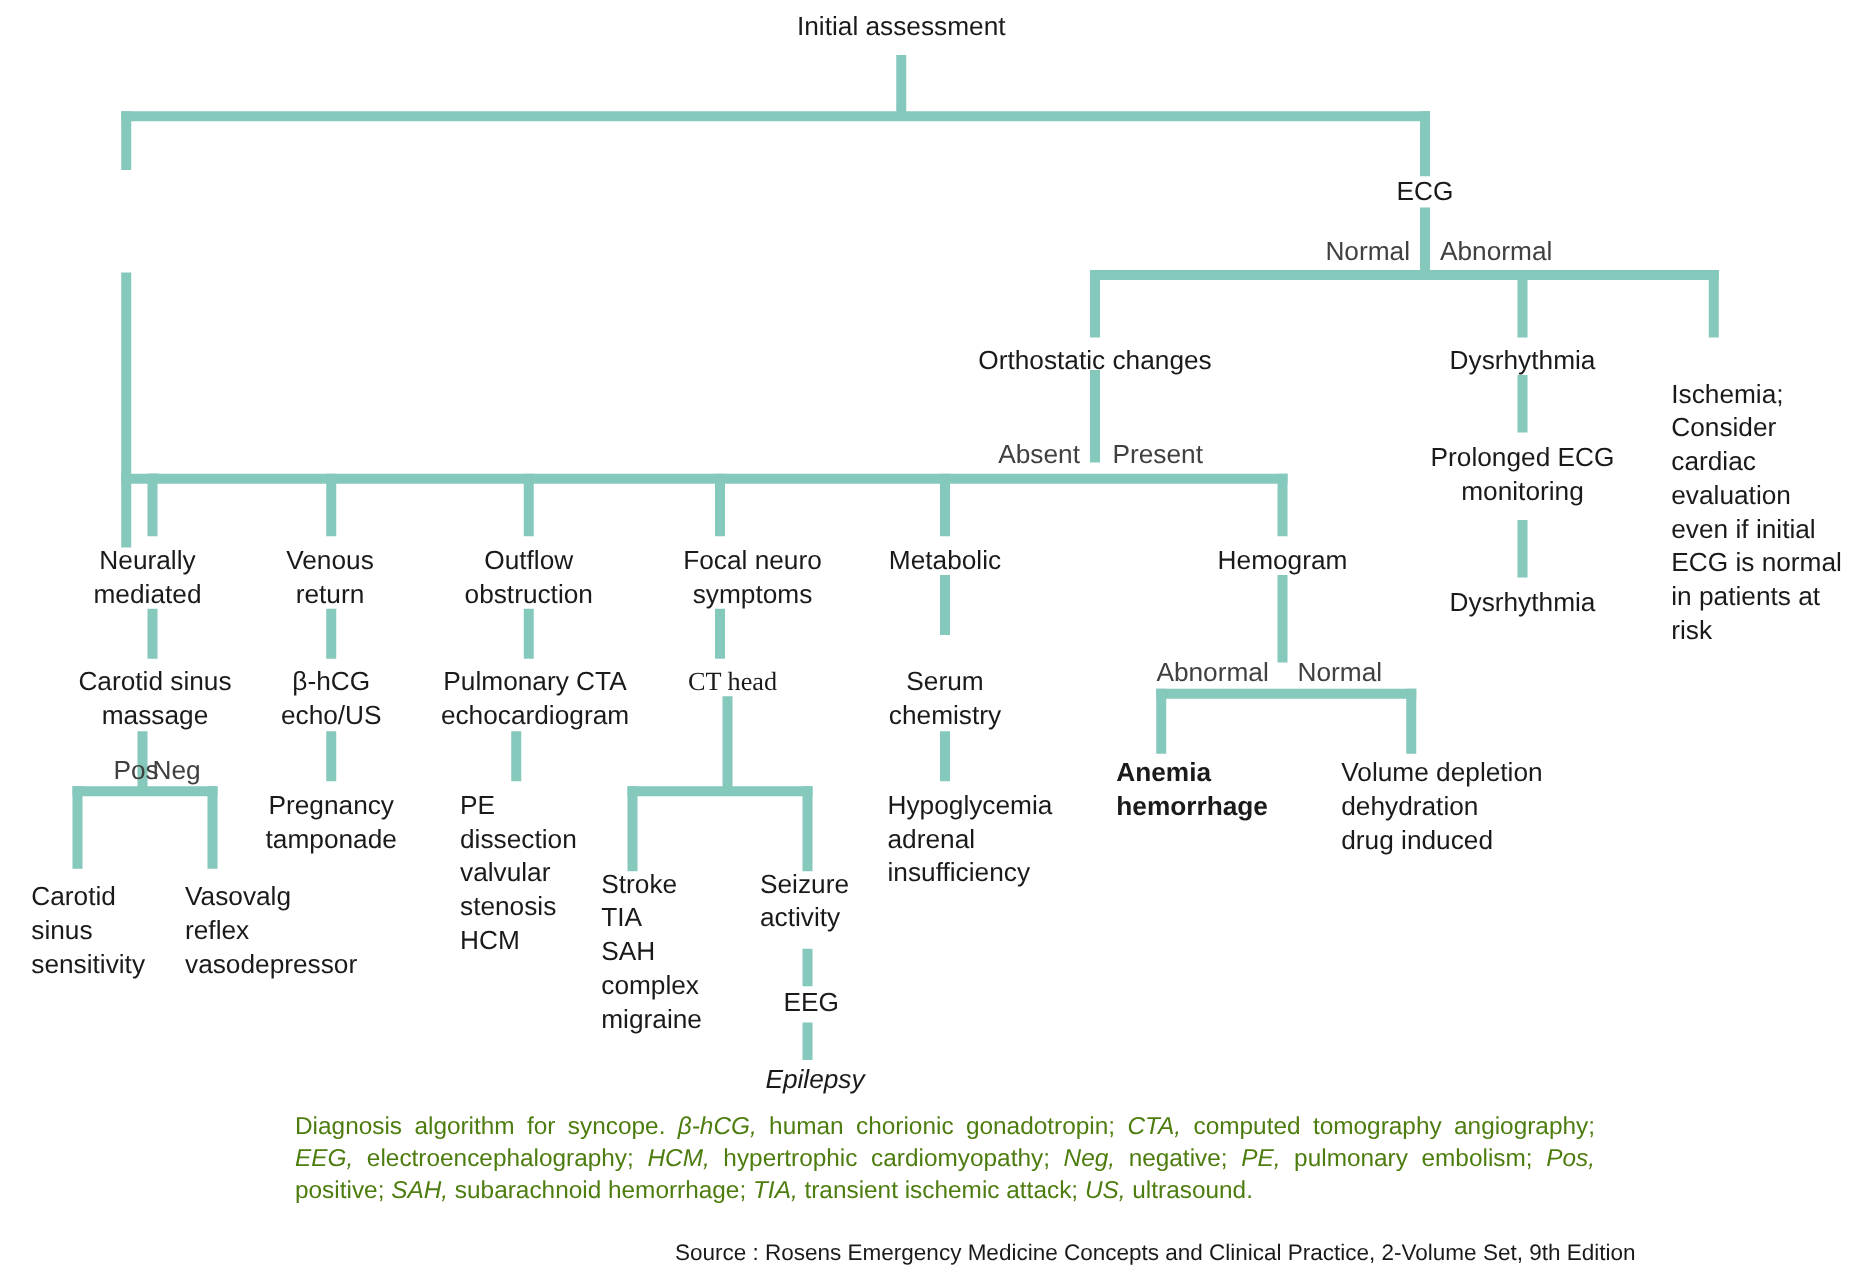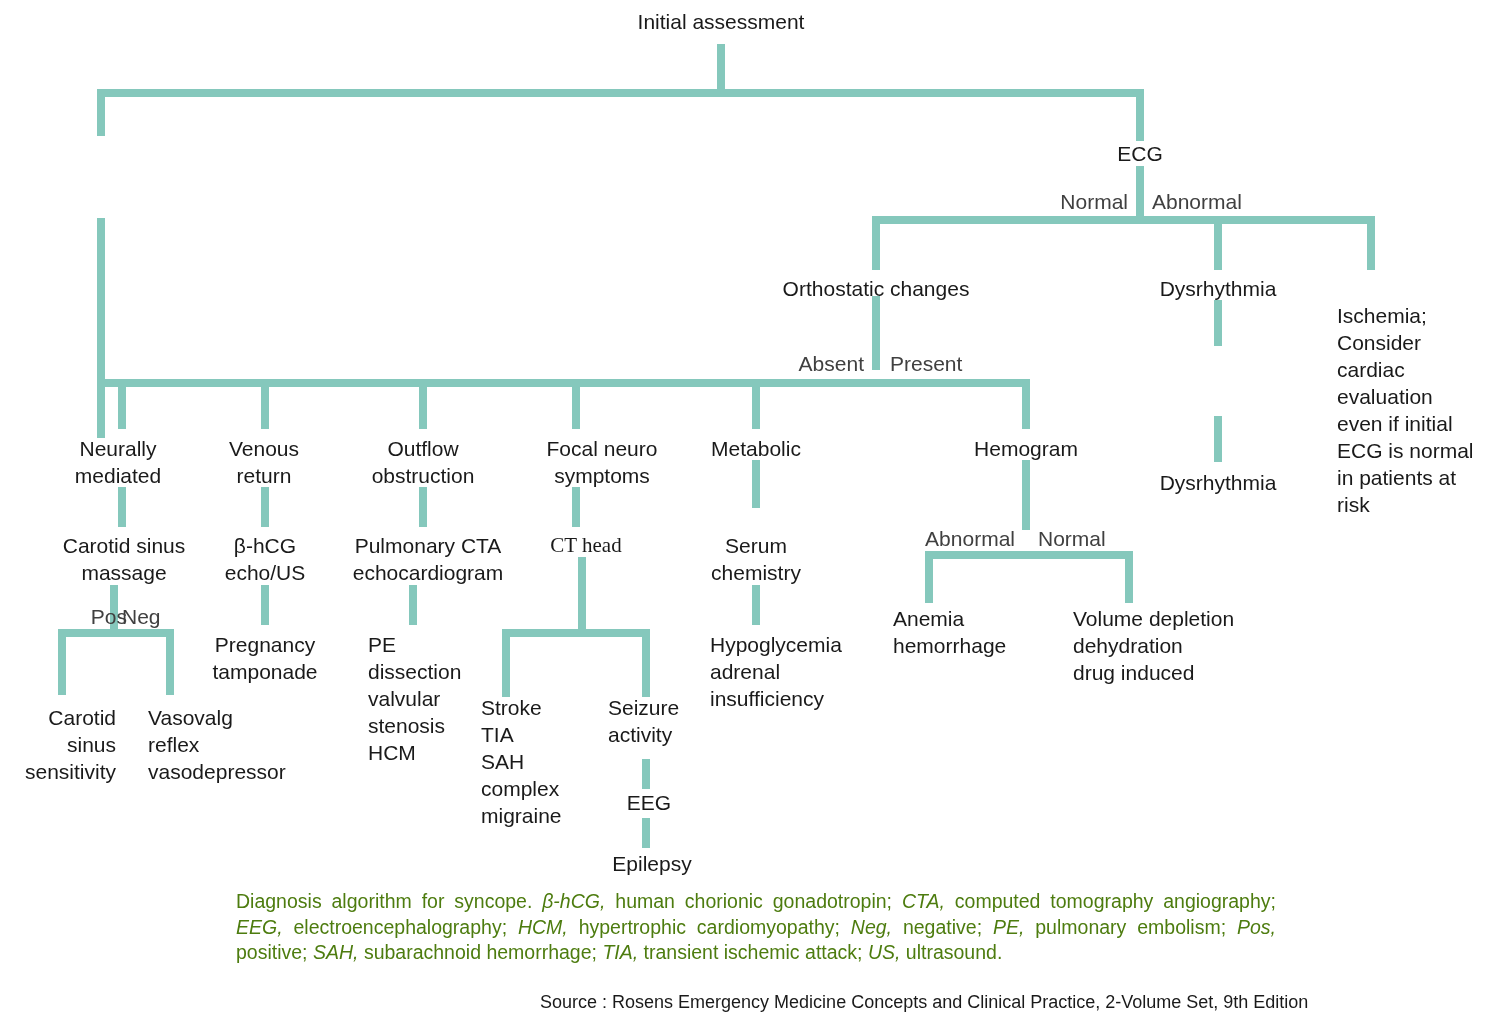--- a/index.html
+++ b/index.html
@@ -148,20 +148,22 @@
   <div class="node center" style="left:1218px; top:275px;">Dysrhythmia</div>
   <div class="node left" style="left:1337px; top:302px;">Ischemia;
 Consider
 cardiac
 evaluation
 even if initial
 ECG is normal
 in patients at
 risk</div>
 
+  <div class="node center" style="left:1218px; top:353px;">Prolonged ECG
+monitoring</div>
   <div class="node center" style="left:1218px; top:469px;">Dysrhythmia</div>
 
   <div class="edgelbl r" style="left:864px; top:350px;">Absent</div>
   <div class="edgelbl l" style="left:890px; top:350px;">Present</div>
 
   <div class="node center" style="left:118px; top:435px;">Neurally
 mediated</div>
   <div class="node center" style="left:264px; top:435px;">Venous
 return</div>
   <div class="node center" style="left:423px; top:435px;">Outflow
@@ -191,42 +193,42 @@
 tamponade</div>
   <div class="node left" style="left:368px; top:631px;">PE
 dissection
 valvular
 stenosis
 HCM</div>
   <div class="node left" style="left:710px; top:631px;">Hypoglycemia
 adrenal
 insufficiency</div>
 
-  <div class="node left" style="left:893px; top:605px;">Anemia
+  <div class="node left" style="left:893px; top:605px;font-weight:bold;">Anemia
 hemorrhage</div>
   <div class="node left" style="left:1073px; top:605px;">Volume depletion
 dehydration
 drug induced</div>
 
-  <div class="node left" style="left:25px; top:704px;text-align:right;">Carotid
+  <div class="node left" style="left:25px; top:704px;">Carotid
 sinus
 sensitivity</div>
   <div class="node left" style="left:148px; top:704px;">Vasovalg
 reflex
 vasodepressor</div>
 
   <div class="node left" style="left:481px; top:694px;">Stroke
 TIA
 SAH
 complex
 migraine</div>
   <div class="node left" style="left:608px; top:694px;">Seizure
 activity</div>
   <div class="node center" style="left:649px; top:789px;">EEG</div>
-  <div class="node center" style="left:652px; top:850px;">Epilepsy</div>
+  <div class="node center" style="left:652px; top:850px;font-style:italic;">Epilepsy</div>
 
   <div class="caption" style="left:236px; top:889px; width:1040px;">
     <span class="firstline"></span><span>Diagnosis algorithm for syncope. </span><span class="it">β-hCG,</span><span> human chorionic gonadotropin; </span><span class="it">CTA,</span><span> computed tomography angiography; </span><span class="it">EEG,</span><span> electroencephalography; </span><span class="it">HCM,</span><span> hypertrophic cardiomyopathy; </span><span class="it">Neg,</span><span> negative; </span><span class="it">PE,</span><span> pulmonary embolism; </span><span class="it">Pos,</span><span> positive; </span><span class="it">SAH,</span><span> subarachnoid hemorrhage; </span><span class="it">TIA,</span><span> transient ischemic attack; </span><span class="it">US,</span><span> ultrasound.</span>
   </div>
 
   <div class="source" style="left:540px; top:991px;">Source : Rosens Emergency Medicine Concepts and Clinical Practice, 2-Volume Set, 9th Edition</div>
 
 </div>
 
 </body></html>

